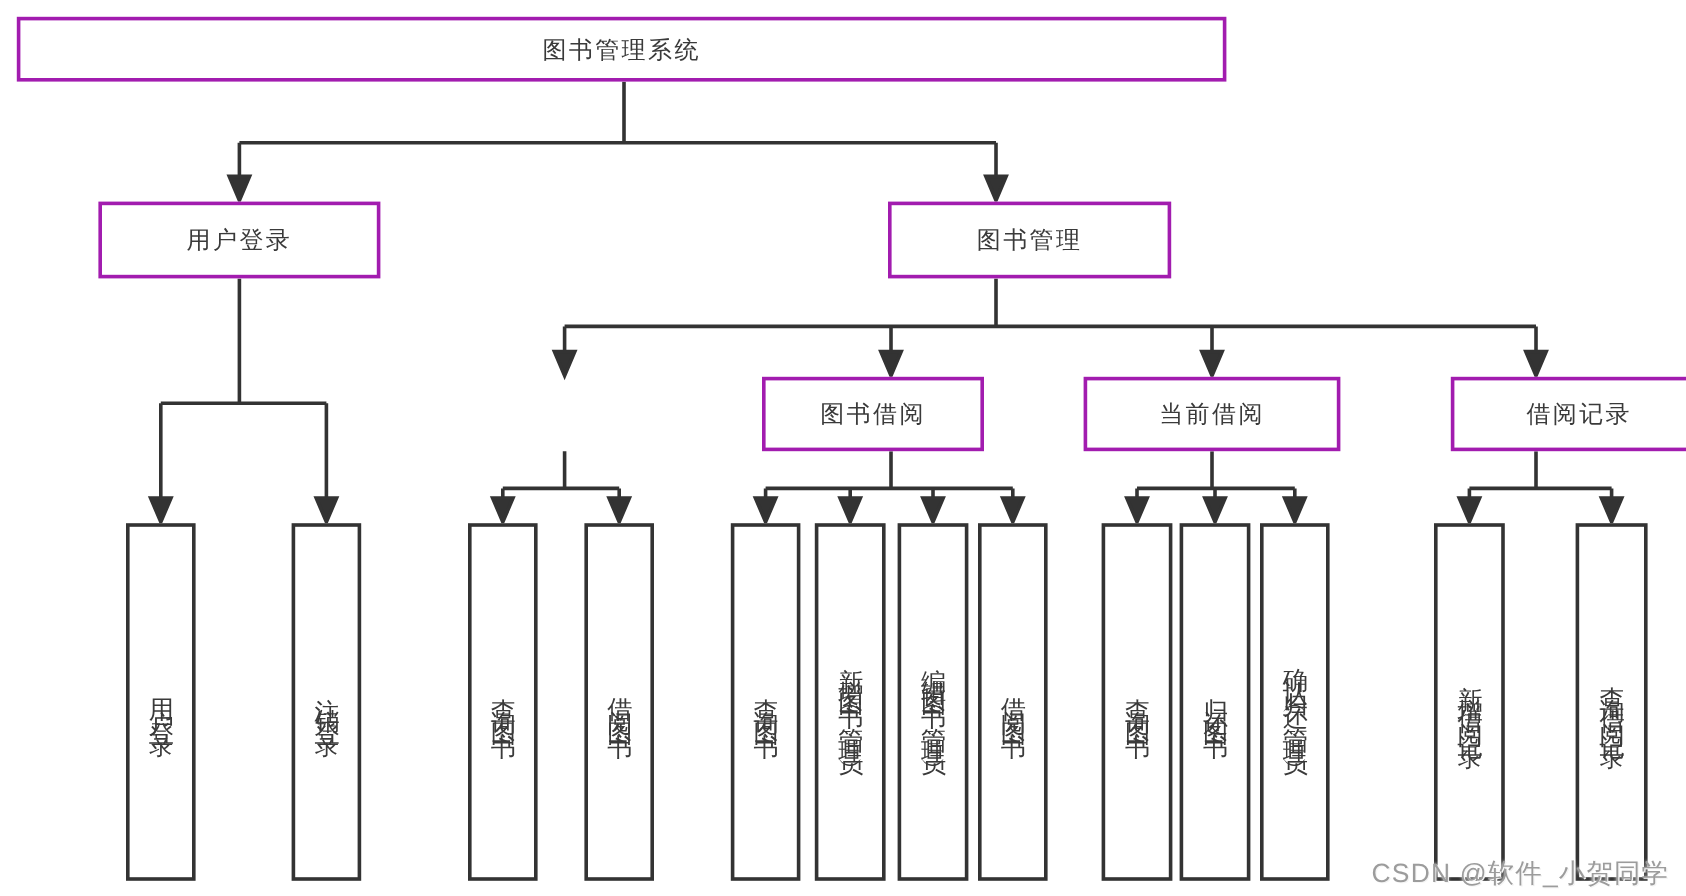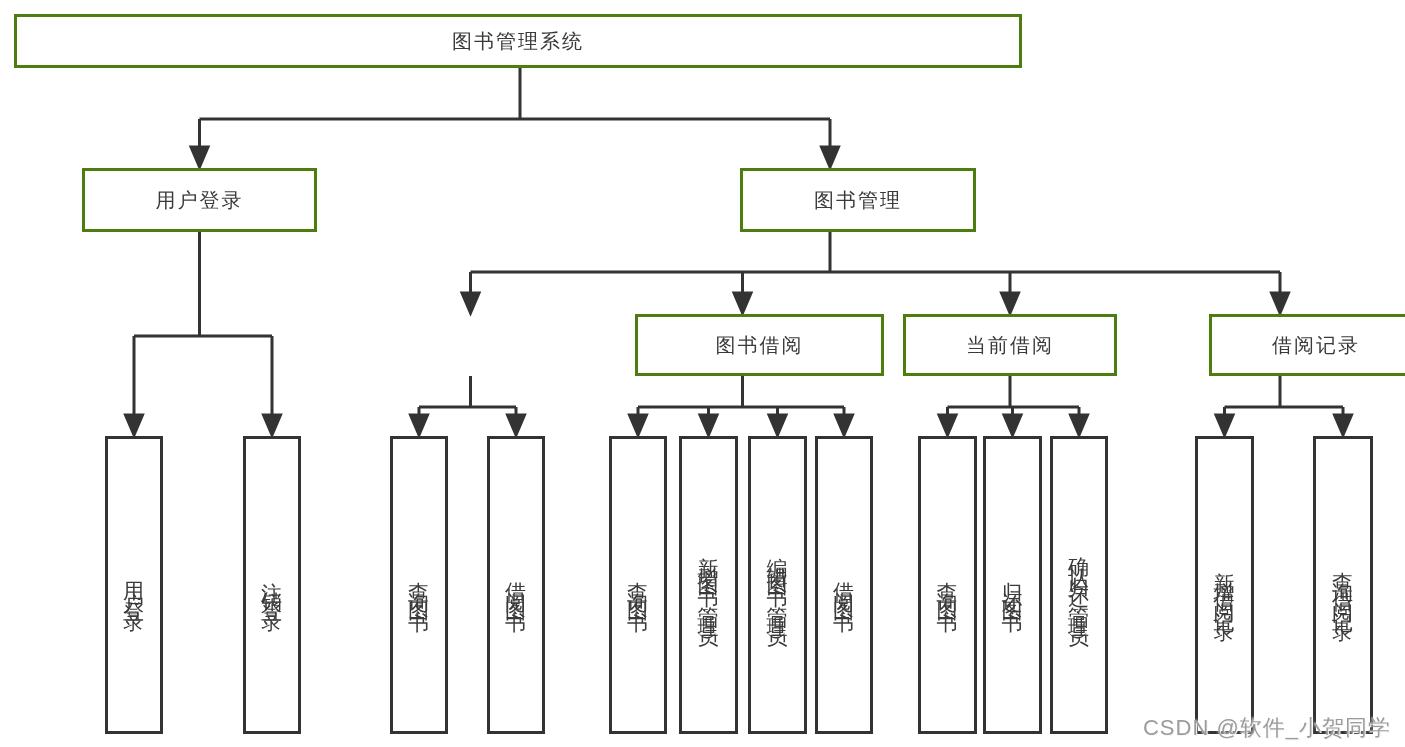--- a/index.html
+++ b/index.html
@@ -11,21 +11,21 @@
     font-family: "Liberation Sans", "DejaVu Sans", sans-serif;
     overflow: hidden;
   }
   #connectors {
     position: absolute;
     left: 0; top: 0;
     width: 1405px; height: 747px;
   }
   .hbox {
     position: absolute;
-    border: 3px solid #4d7c0f;
+    border: 3px solid #a21caf;
     background: #ffffff;
     display: flex;
     align-items: center;
     justify-content: center;
     box-sizing: border-box;
     color: #3a3a3a;
     font-size: 20px;
     letter-spacing: 2px;
     z-index: 1;
   }
@@ -120,21 +120,21 @@
     <span>图书管理系统</span>
   </div>
 
   <div class="hbox" style="left:82px; top:168px; width:235px; height:64px;">
     <span>用户登录</span>
   </div>
   <div class="hbox" style="left:712px; top:168px; width:236px; height:64px;margin-left:28px;">
     <span>图书管理</span>
   </div>
 
-  <div class="hbox" style="left:635px; top:314px; width:249px; height:62px;">
+  <div class="hbox" style="left:635px; top:314px; width:185px; height:62px;">
     <span>图书借阅</span>
   </div>
   <div class="hbox" style="left:903px; top:314px; width:214px; height:62px;">
     <span>当前借阅</span>
   </div>
   <div class="hbox" style="left:1209px; top:314px; width:214px; height:62px;">
     <span>借阅记录</span>
   </div>
 
   <div class="vbox" style="left:105px; width:58px;">

